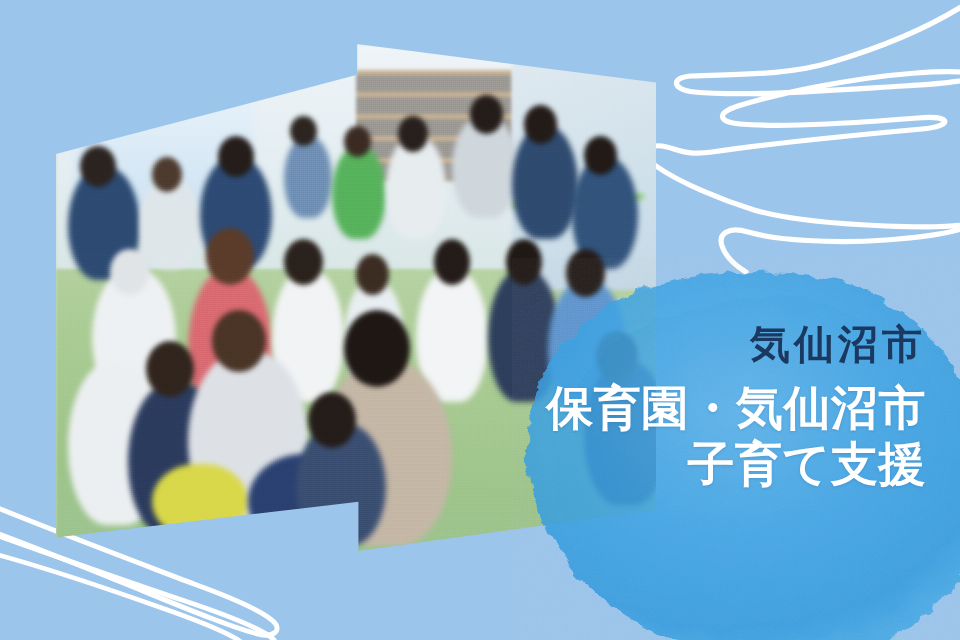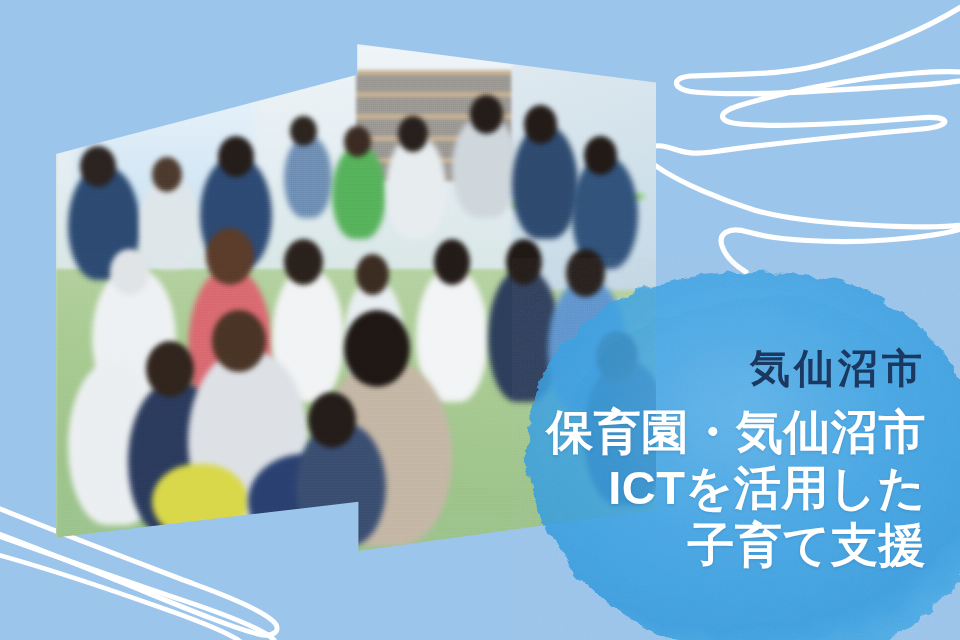--- a/index.html
+++ b/index.html
@@ -156,21 +156,21 @@
     top: 258px;
     width: 488px;
     height: 400px;
     pointer-events: none;
   }
 
   
   .text-block {
     position: absolute;
     right: 34px;
-    top: 346px;
+    top: 322px;
     width: 520px;
     text-align: right;
   }
   .city-name {
     font-size: 40px;
     font-weight: 700;
     letter-spacing: .10em;
     color: #1b3960;
     line-height: 1.1;
     margin: 0 0 14px 0;
@@ -335,18 +335,17 @@
                C 30 214, 40 146, 86 100
                C 130 56, 186 44, 250 40 Z" fill="#2f9ee2" opacity=".22"></path>
       <rect x="0" y="0" width="488" height="400" filter="url(#wctex)" opacity=".5"></rect>
     </g>
   </svg>
 
   <div class="text-block">
     <div class="city-name">気仙沼市</div>
     <div class="headline">
       <span class="ln">保育園・気仙沼市</span>
-      <span class="ln">ICTを活用した</span>
       <span class="ln">子育て支援</span>
     </div>
   </div>
 
 </div>
 
 </body></html>

